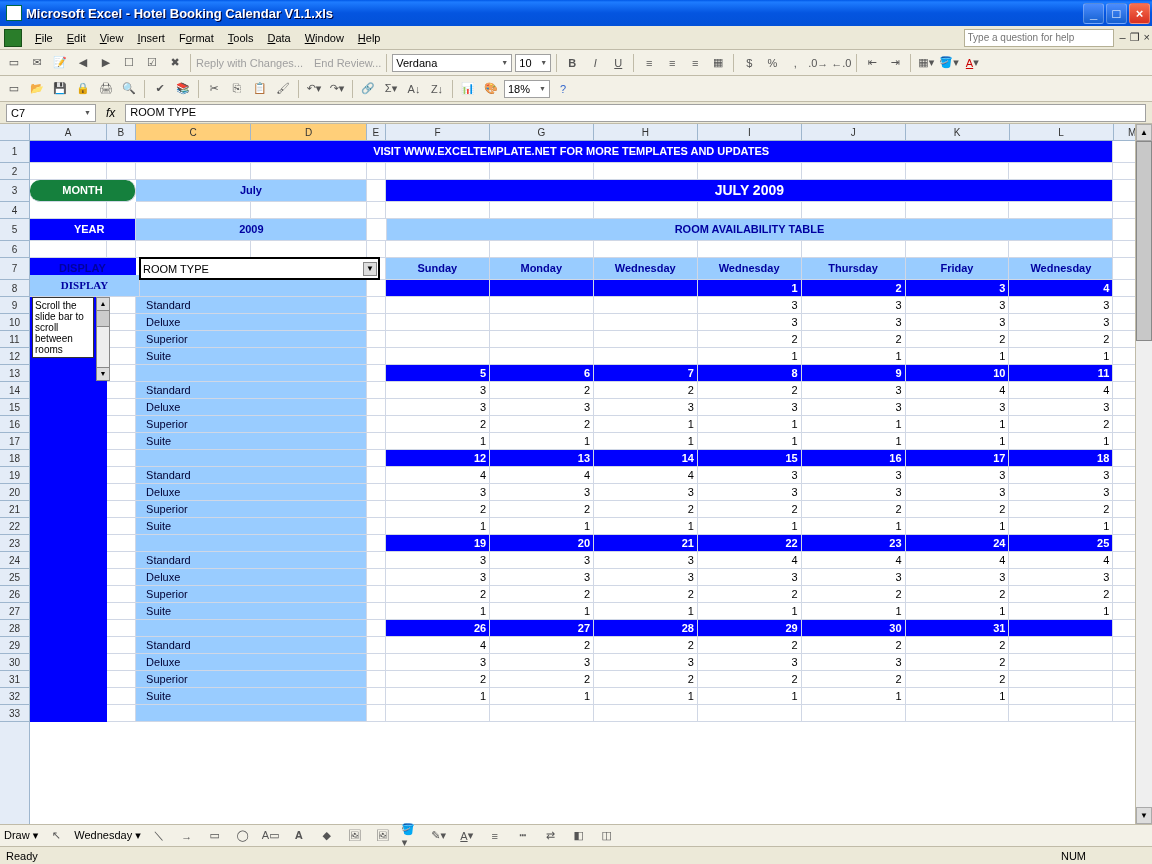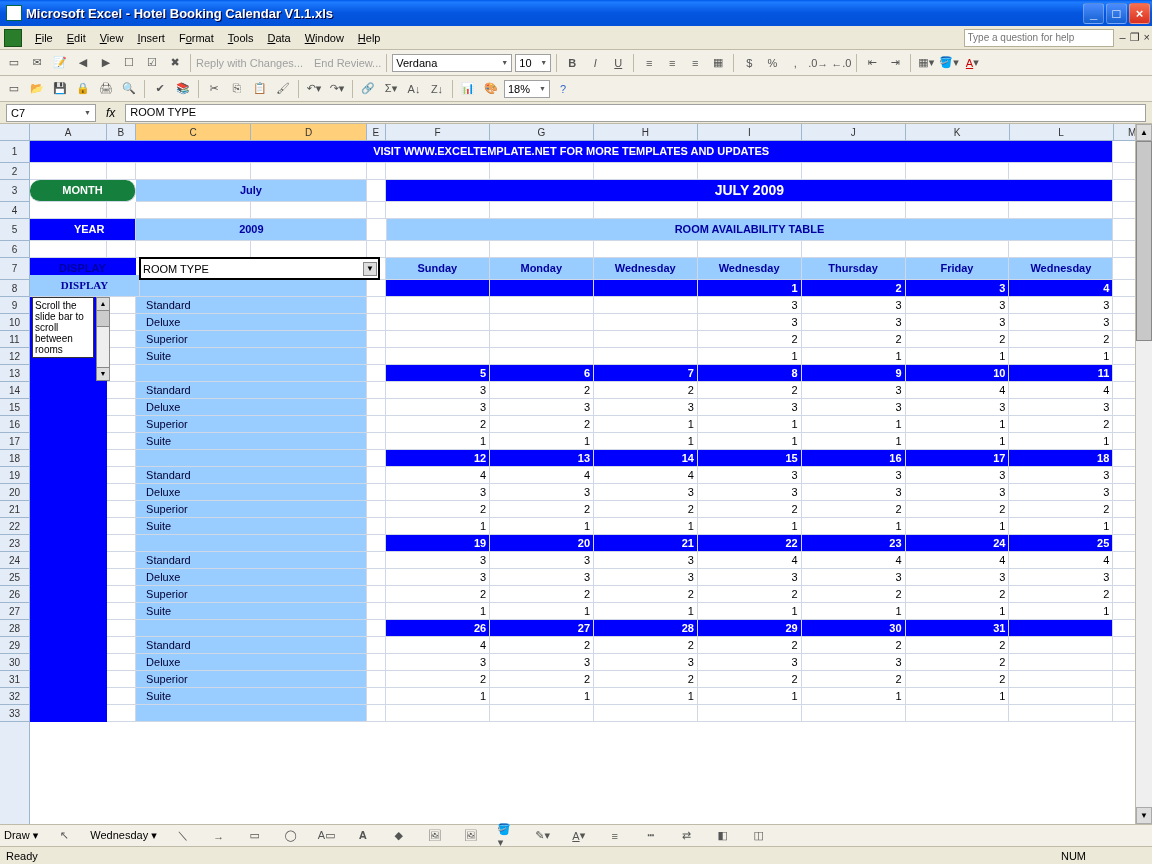--- a/index.html
+++ b/index.html
@@ -62,21 +62,21 @@
 .vscroll .track { position:absolute; top:17px; bottom:17px; left:0; right:0; background:#efefef; }
 .vscroll .thumb { position:absolute; top:0; height:200px; left:0; right:0; background:#c8c8c8; border:1px solid #888; }
 .tabs-row { position:absolute; left:0; right:0; bottom:22px; height:18px; background:#ece9d8; border-top:1px solid #888; display:flex; align-items:center; font-size:10px; }
 .tabs-row .nav { display:flex; }
 .tabs-row .nbtn { width:16px; height:16px; border:1px solid #888; background:#ddd; text-align:center; line-height:14px; font-size:8px; }
 .sheet-tab { padding:1px 10px; border:1px solid #888; background:#ece9d8; margin-left:-1px; border-bottom:none; position:relative; top:1px; }
 .sheet-tab.active { background:#fff; font-weight:bold; }
 .hscroll { flex:1; height:16px; background:#eee; margin-left:10px; margin-right:34px; border:1px solid #aaa; position:relative; }
 .hscroll .lh,.hscroll .rh { width:16px; height:14px; background:#ddd; position:absolute; top:0; text-align:center; font-size:8px; line-height:14px; }
 .hscroll .lh{left:0;} .hscroll .rh{right:0;}
-.draw-bar { position:absolute; left:0; right:0; bottom:4px; height:22px; background:#f3f1e7; border-top:1px solid #c0bba8; display:flex; align-items:center; padding:0 4px; gap:16px; font-size:11px; }
+.draw-bar { position:absolute; left:0; right:0; bottom:4px; height:22px; background:#f3f1e7; border-top:1px solid #c0bba8; display:flex; align-items:center; padding:0 4px; gap:8px; font-size:11px; }
 .statusbar { position:absolute; left:0; right:0; bottom:0; height:18px; background:#ece9d8; border-top:1px solid #c0bba8; display:flex; align-items:center; padding:0 6px; font-size:11px; }
 .statusbar .num { margin-left:auto; margin-right:60px; }
 .dd-arrow { font-size:7px; color:#555; }
 .sel-border { position:absolute; border:2px solid #000; pointer-events:none; }
 </style>
 </head>
 <body>
 
 <div class="titlebar">
   <span class="icon"></span>

